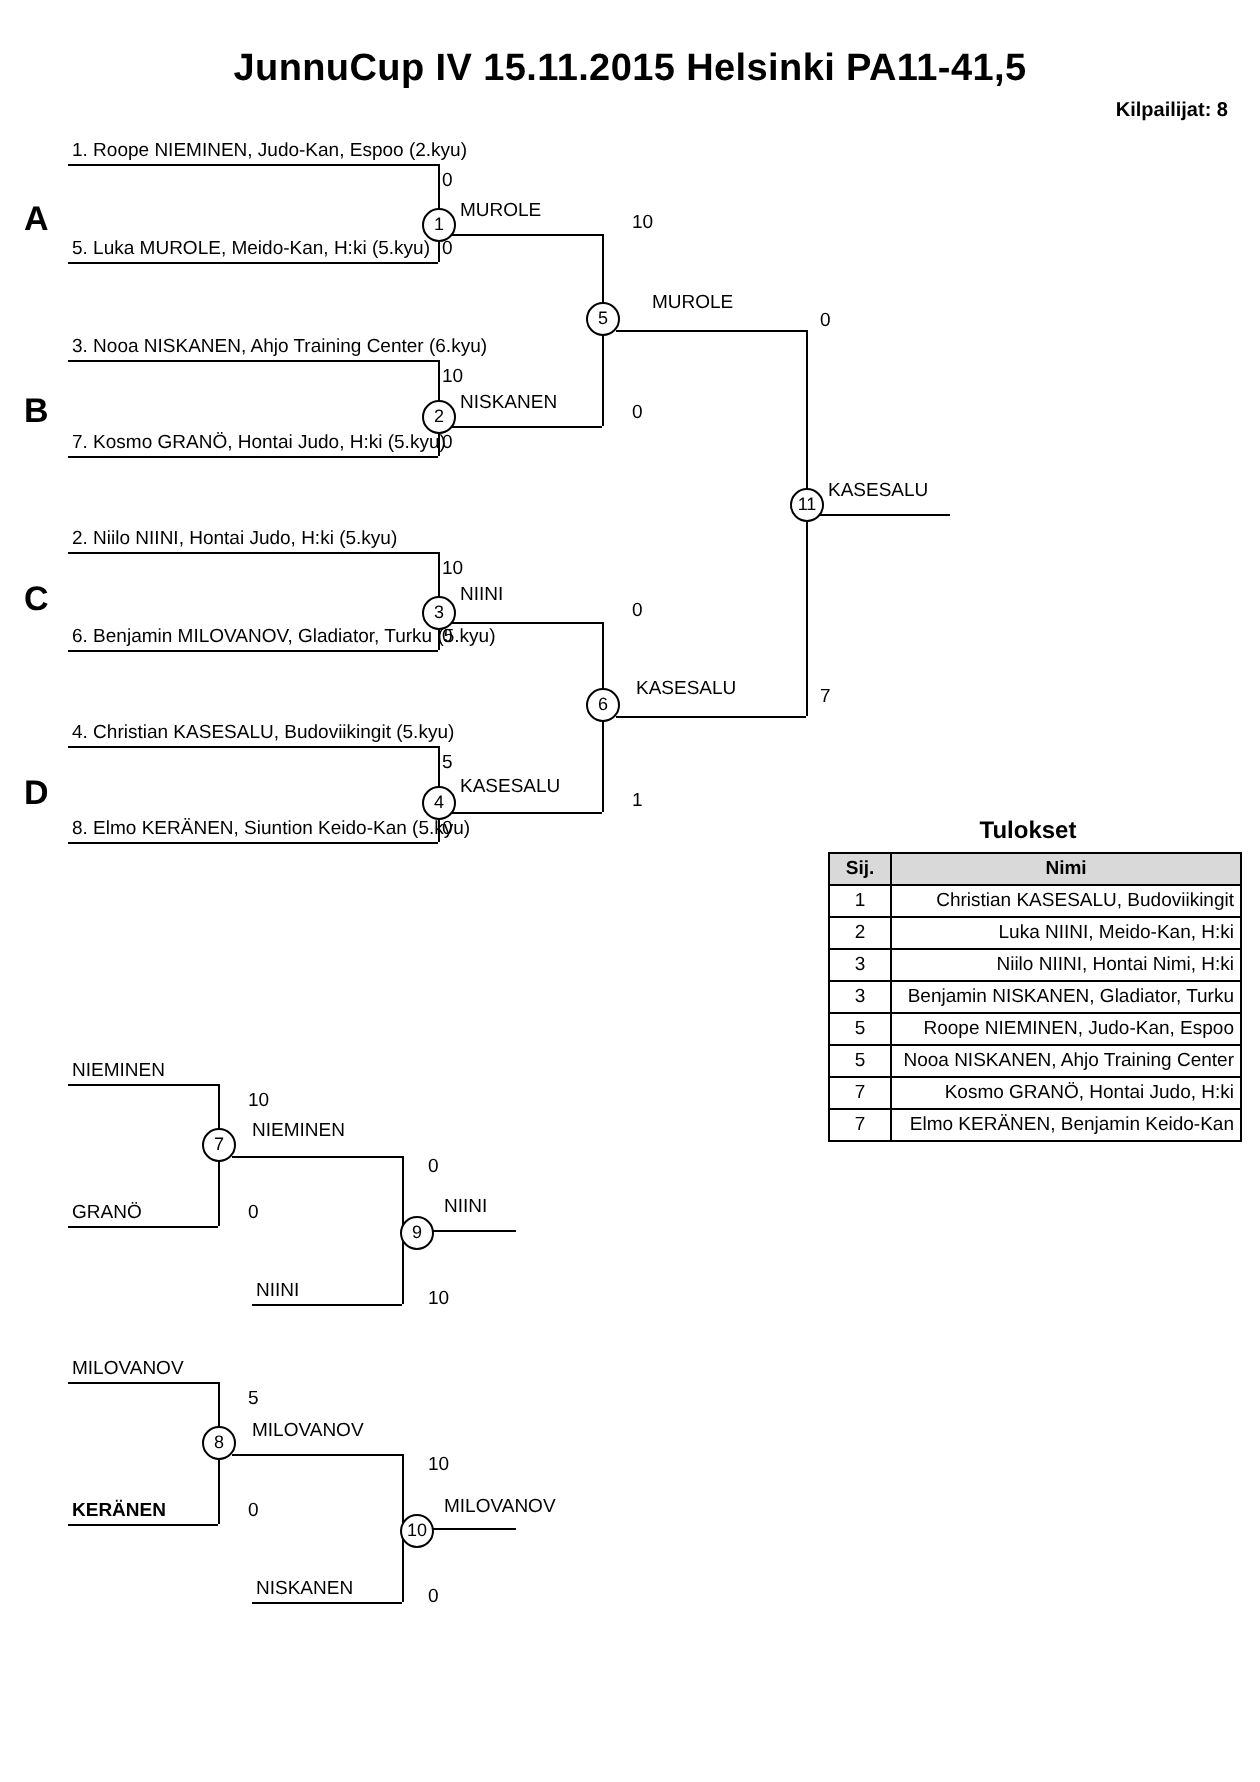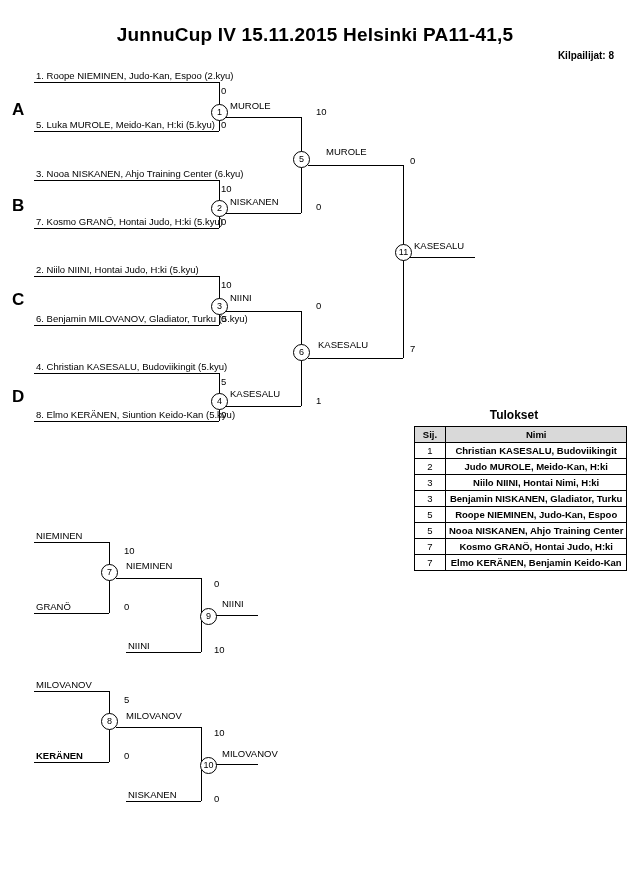--- a/index.html
+++ b/index.html
@@ -67,21 +67,21 @@
     border:1px solid #000;
     padding:1px 3px;
     height:13px;
   }
   table.results th{
     background:#d9d9d9;
     font-weight:bold;
     text-align:center;
   }
   table.results td.sij{width:24px;text-align:center;}
-  table.results td.nimi{width:168px;text-align:center;white-space:nowrap;overflow:hidden;font-weight:bold;}
+  table.results td.nimi{width:168px;text-align:right;white-space:nowrap;overflow:hidden;}
   table.results th.c-sij{width:24px;}
   table.results th.c-nimi{width:168px;}
 </style>
 </head>
 <body>
 
 <div class="title">JunnuCup IV  15.11.2015  Helsinki   PA11-41,5</div>
 <div class="competitors">Kilpailijat: 8</div>
 
 <div class="bracketletter" style="left:12px;top:100px;">A</div>
@@ -208,21 +208,21 @@
       <th class="c-nimi">Nimi</th>
     </tr>
   </thead>
   <tbody>
     <tr>
       <td class="sij">1</td>
       <td class="nimi">Christian KASESALU, Budoviikingit</td>
     </tr>
     <tr>
       <td class="sij">2</td>
-      <td class="nimi">Judo MUROLE, Meido-Kan, H:ki</td>
+      <td class="nimi">Luka NIINI, Meido-Kan, H:ki</td>
     </tr>
     <tr>
       <td class="sij">3</td>
       <td class="nimi">Niilo NIINI, Hontai Nimi, H:ki</td>
     </tr>
     <tr>
       <td class="sij">3</td>
       <td class="nimi">Benjamin NISKANEN, Gladiator, Turku</td>
     </tr>
     <tr>

